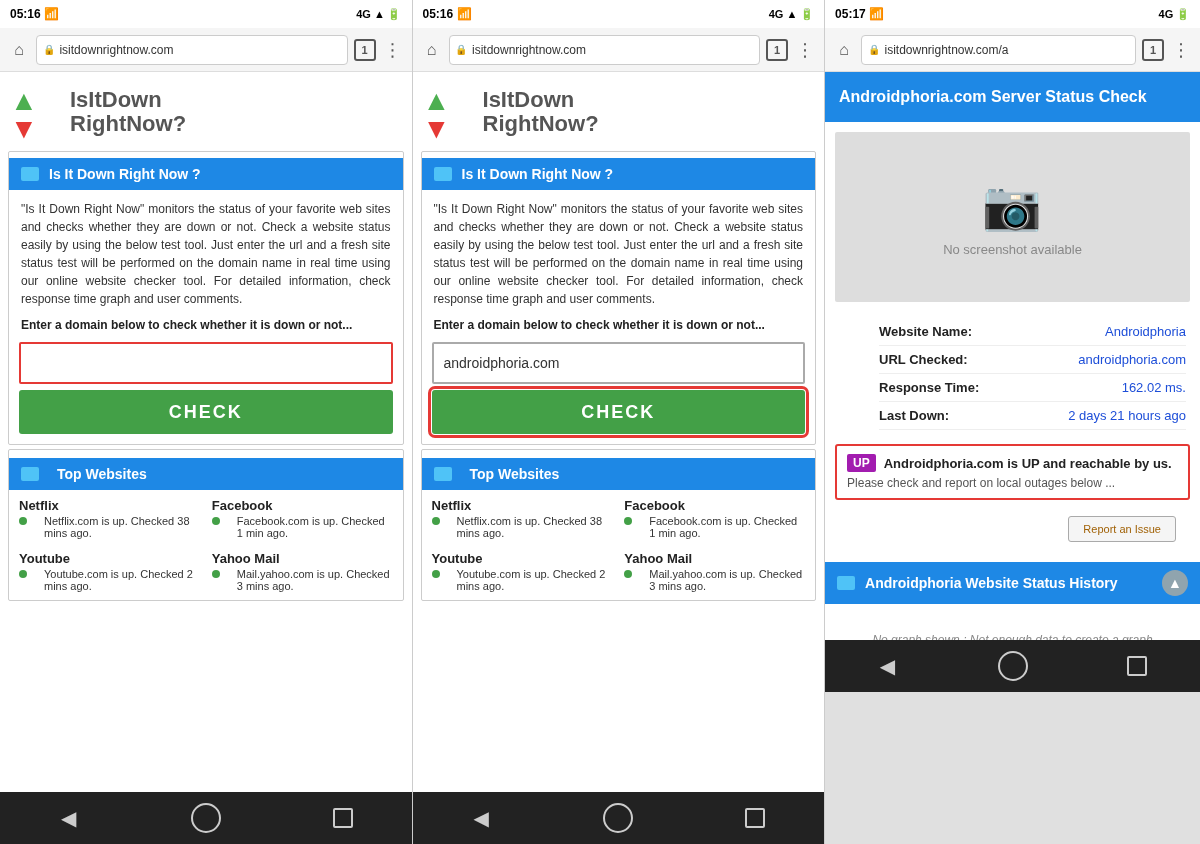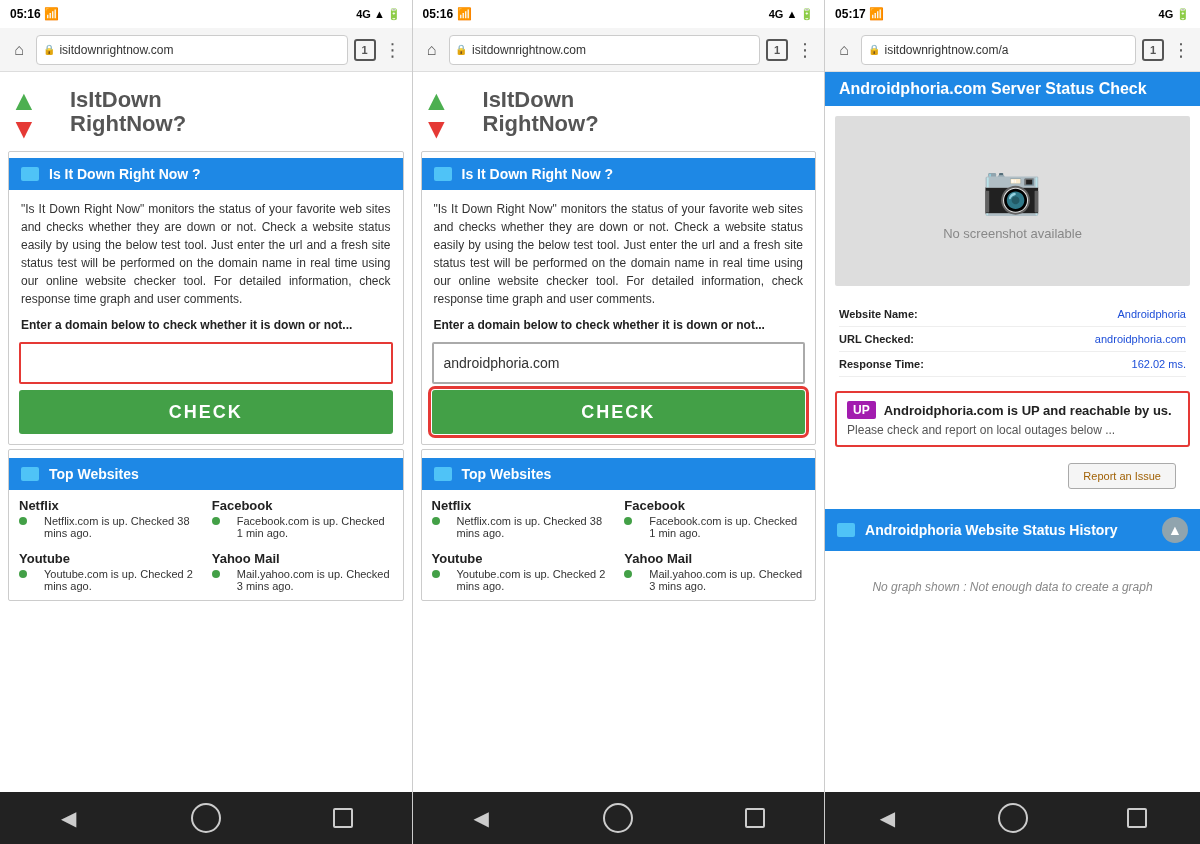--- a/index.html
+++ b/index.html
@@ -176,21 +176,21 @@
 
     
     .top-websites-header {
       background: #1e88e5;
       color: #fff;
       padding: 8px 12px;
       font-size: 14px;
       font-weight: bold;
       display: flex;
       align-items: center;
-      gap: 6px;
+      gap: 14px;
       margin-top: 8px;
     }
     .websites-grid {
       display: grid;
       grid-template-columns: 1fr 1fr;
       padding: 8px 10px;
       gap: 12px;
     }
     .website-item { }
     .website-name {
@@ -236,30 +236,30 @@
     }
     .nav-square {
       width: 20px; height: 20px;
       border: 2px solid #ccc;
       border-radius: 2px;
     }
 
     
     .third-panel {
       width: 400px;
-      height: 844px;
+      height: 692px;
       background: #f5f5f5;
       display: flex;
       flex-direction: column;
       overflow: hidden;
     }
 
     .result-blue-header {
       background: #1e88e5;
-      padding: 8px 14px;
+      padding: 16px 14px;
       color: #fff;
       font-size: 16px;
       font-weight: bold;
     }
 
     .screenshot-box {
       background: #ddd;
       margin: 10px;
       height: 170px;
       display: flex;
@@ -281,21 +281,22 @@
     
     .info-table {
       padding: 6px 14px;
     }
     .info-row {
       display: flex;
       justify-content: space-between;
       align-items: flex-start;
       padding: 6px 0;
       border-bottom: 1px solid #eee;
-      font-size: 11px;
+      font-size: 13px;
+      margin-left: 40px;
     }
     .info-label { font-weight: bold; color: #222; }
     .info-value { color: #1d4ed8; text-align: right; }
 
     
     .status-badge-area {
       margin: 8px 10px;
       border: 2px solid #e53935;
       border-radius: 3px;
       padding: 8px 10px;
@@ -629,20 +630,24 @@
         <span class="info-value">Androidphoria</span>
       </div>
       <div class="info-row">
         <span class="info-label">URL Checked:</span>
         <span class="info-value">androidphoria.com</span>
       </div>
       <div class="info-row">
         <span class="info-label">Response Time:</span>
         <span class="info-value">162.02 ms.</span>
       </div>
+      <div class="info-row">
+        <span class="info-label">Last Down:</span>
+        <span class="info-value">2 days 21 hours ago</span>
+      </div>
     </div>
 
     <div class="status-badge-area">
       <div class="status-badge-row">
         <span class="up-badge">UP</span>
         <span class="status-message">Androidphoria.com is UP and reachable by us.</span>
       </div>
       <div class="status-sub">Please check and report on local outages below ...</div>
     </div>
 

